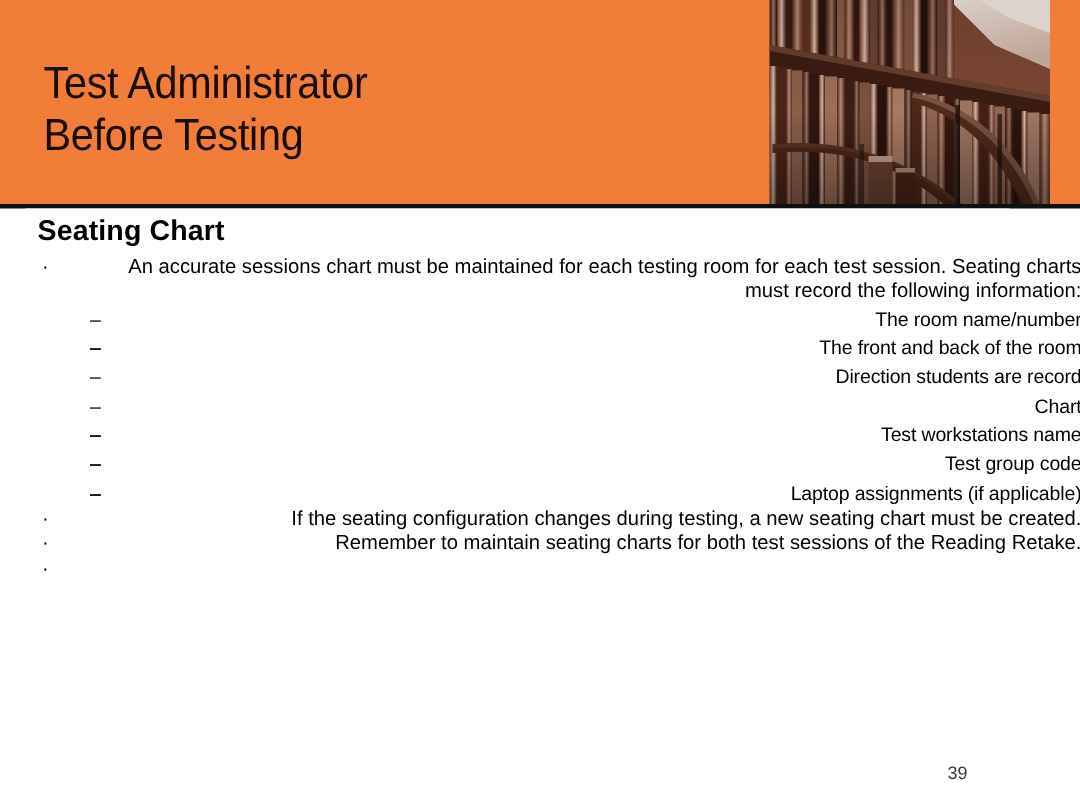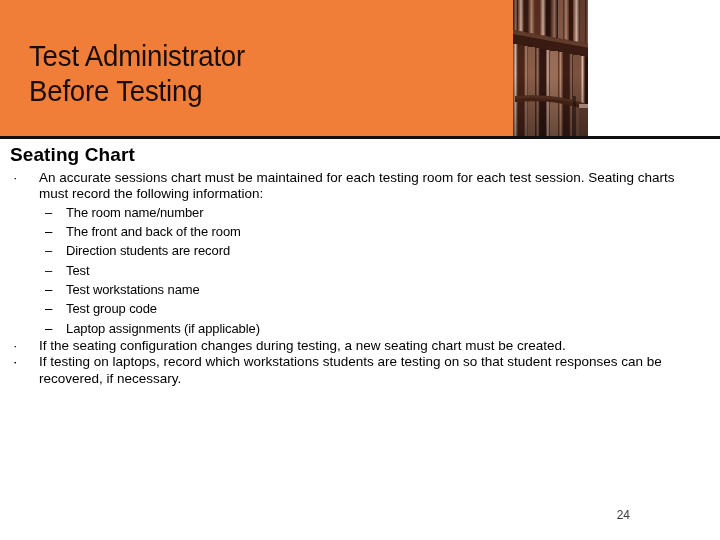--- a/index.html
+++ b/index.html
@@ -14,21 +14,21 @@
     font-family: "Liberation Sans", sans-serif;
     color: #000000;
     position: relative;
   }
 
   
   #header-banner {
     position: absolute;
     left: 0;
     top: 0;
-    width: 588px;
+    width: 720px;
     height: 137px;
     background: #F07E38;
     overflow: hidden;
   }
   #header-title {
     position: absolute;
     left: 29px;
     top: 38px;
     font-size: 30px;
     line-height: 35px;
@@ -59,25 +59,26 @@
     left: 0;
     top: 136px;
     width: 720px;
     height: 3px;
     background: #101010;
   }
 
   
   #content {
     position: absolute;
-    left: 2px;
+    left: 17px;
     top: 139px;
     width: 656px;
     height: 401px;
     background: #ffffff;
+    text-align: right;
   }
 
   #section-heading {
     position: absolute;
     left: 8px;
     top: 5px;
     font-size: 19px;
     line-height: 22px;
     font-weight: bold;
     color: #000000;
@@ -277,26 +278,26 @@
 <div id="content">
 
   <div id="section-heading">Seating Chart</div>
 
   <div id="bullet-list">
       <div class="bullet-row lvl1"><span class="marker">·</span><span class="txt">An accurate sessions chart must be maintained for each testing room for each test session. Seating charts must record the following information:</span></div>
       <div class="bullet-row lvl2"><span class="marker">–</span><span class="txt">The room name/number</span></div>
       <div class="bullet-row lvl2"><span class="marker">–</span></div>
       <div class="bullet-row lvl2"><span class="marker">–</span><span class="txt">The front and back of the room</span></div>
       <div class="bullet-row lvl2"><span class="marker">–</span><span class="txt">Direction students are record</span></div>
-      <div class="bullet-row lvl2"><span class="marker">–</span><span class="txt">Test</span></div>
+      <div class="bullet-row lvl2"><span class="marker">–</span><span class="txt">Chart</span></div>
       <div class="bullet-row lvl2"><span class="marker">–</span></div>
       <div class="bullet-row lvl2"><span class="marker">–</span><span class="txt">Test workstations name</span></div>
       <div class="bullet-row lvl2"><span class="marker">–</span></div>
       <div class="bullet-row lvl2"><span class="marker">–</span><span class="txt">Test group code</span></div>
       <div class="bullet-row lvl2"><span class="marker">–</span></div>
       <div class="bullet-row lvl2"><span class="marker">–</span><span class="txt">Laptop assignments (if applicable)</span></div>
       <div class="bullet-row lvl1"><span class="marker">·</span><span class="txt">If the seating configuration changes during testing, a new seating chart must be created.</span></div>
+      <div class="bullet-row lvl1"><span class="marker">·</span><span class="txt">Remember to maintain seating charts for both test sessions of the Reading Retake.</span></div>
       <div class="bullet-row lvl1"><span class="marker">·</span></div>
-      <div class="bullet-row lvl1"><span class="marker">·</span><span class="txt">If testing on laptops, record which workstations students are testing on so that student responses can be recovered, if necessary.</span></div>
     </div>
 
-  <div id="page-number">24</div>
+  <div id="page-number">39</div>
 </div>
 
 </body></html>

